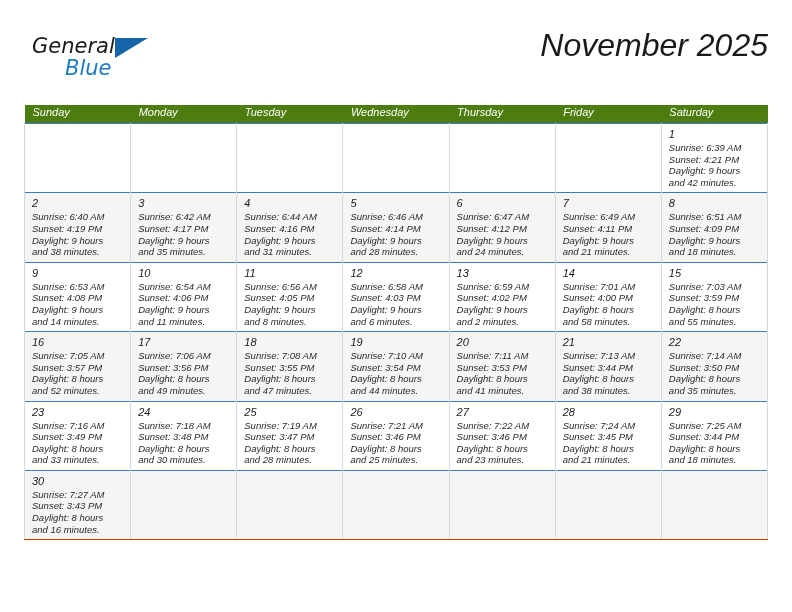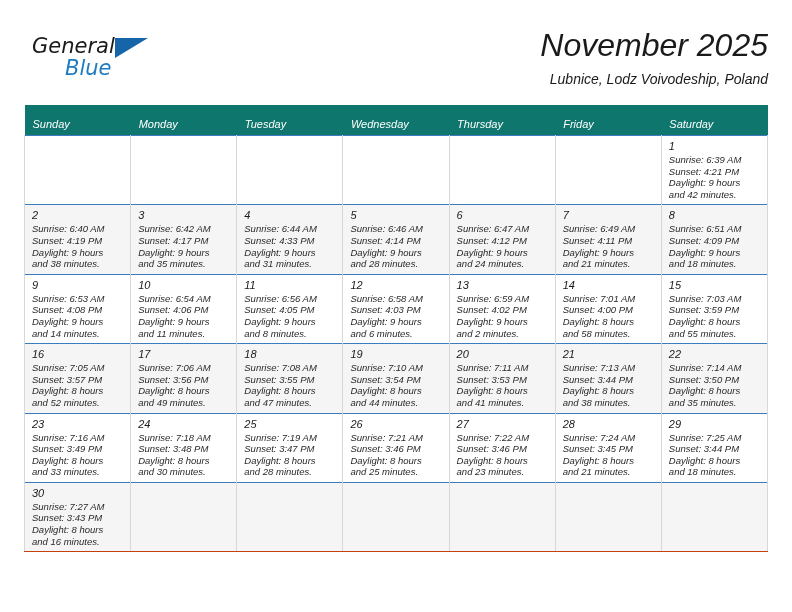--- a/index.html
+++ b/index.html
@@ -86,26 +86,26 @@
   
   .calendar {
     position: absolute;
     left: 24px;
     top: 105px;
     width: 744px;
     border-collapse: collapse;
     table-layout: fixed;
   }
   .calendar th {
-    background: #0f766e;
+    background: #4d7c0f;
     color: #ffffff;
     font-size: 11px;
     font-weight: normal;
     text-align: left;
-    padding: 13px 0 5px 8px;
+    padding: 1px 0 5px 8px;
     height: 11px;
     border: none;
   }
   .calendar td {
     vertical-align: top;
     height: 62px;
     padding: 0;
     border-top: 1px solid #3a7cbe;
     border-right: 1px solid #d7d7d7;
     border-left: 1px solid #d7d7d7;
@@ -145,21 +145,20 @@
   <div class="header">
 
     <div class="logo">
       <span class="logo-general">General</span>
       <span class="logo-triangle"></span>
       <span class="logo-blue">Blue</span>
     </div>
 
     <div class="title-block">
       <div class="cal-title">November 2025</div>
-      <div class="cal-subtitle">Lubnice, Lodz Voivodeship, Poland</div>
     </div>
 
   </div>
 
   <table class="calendar">
     <thead>
       <tr>
         <th>Sunday</th>
         <th>Monday</th>
         <th>Tuesday</th>
@@ -224,21 +223,21 @@
             <div>Daylight: 9 hours</div>
             <div>and 35 minutes.</div>
           </div>
         </div>
           </td>
         <td>
             <div class="cell-inner">
           <div class="daynum">4</div>
           <div class="dayinfo">
             <div>Sunrise: 6:44 AM</div>
-            <div>Sunset: 4:33 PM</div>
+            <div>Sunset: 4:16 PM</div>
             <div>Daylight: 9 hours</div>
             <div>and 31 minutes.</div>
           </div>
         </div>
           </td>
         <td>
             <div class="cell-inner">
           <div class="daynum">5</div>
           <div class="dayinfo">
             <div>Sunrise: 6:46 AM</div>

